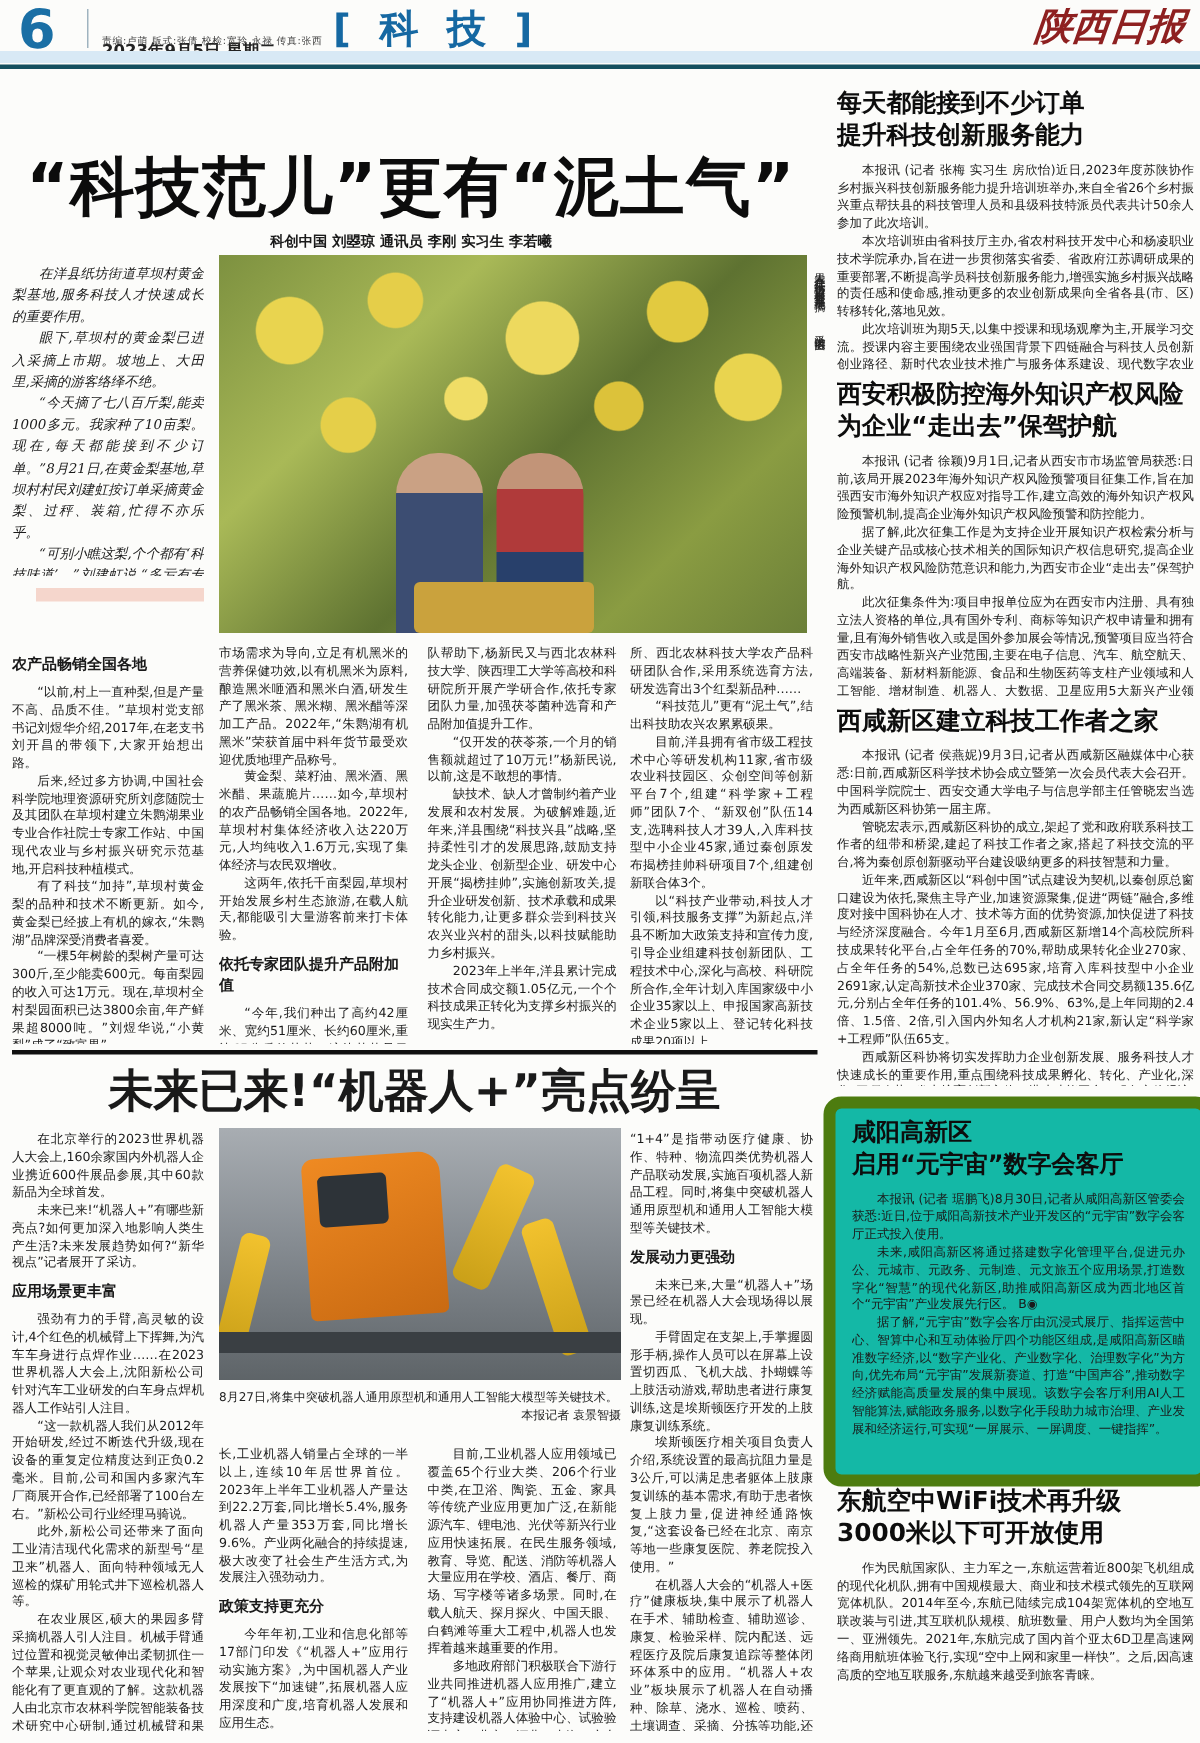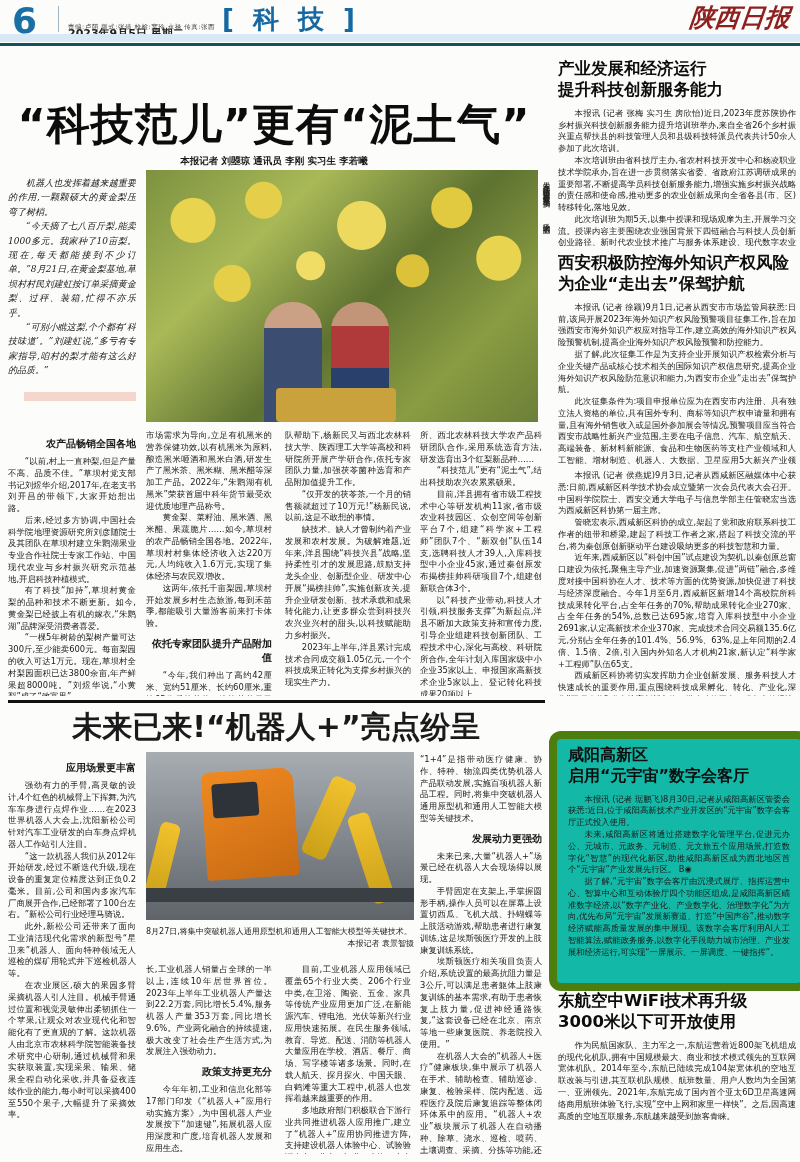--- a/index.html
+++ b/index.html
@@ -39,21 +39,21 @@
   .person{position:absolute;bottom:0;width:58px;height:120px;border-radius:28px 28px 0 0;}
   .p1{left:118px;background:linear-gradient(180deg,#caa184 0 22%,#3c4d72 22%);}
   .p2{left:185px;background:linear-gradient(180deg,#c29478 0 20%,#b03a3a 20% 55%,#28406b 55%);}
   .basket{position:absolute;left:130px;bottom:0;width:120px;height:34px;background:#caa23d;border-radius:4px;}
   .vcap{position:absolute;left:542px;top:176px;height:244px;writing-mode:vertical-rl;font-size:7.5px;
         line-height:1.2;color:#222;letter-spacing:1px;}
   .mcol{position:absolute;top:430px;height:266px;overflow:hidden;font-size:8.4px;line-height:1.4;
         text-align:justify;}
   .para{margin:0;text-indent:2em;}
   .noindent{text-indent:0;}
-  .subhead{font-weight:bold;font-size:10px;text-align:right;margin:7px 0 5px;text-indent:0;}
+  .subhead{font-weight:bold;font-size:10px;text-align:left;margin:7px 0 5px;text-indent:0;}
   
   .robot-divider{position:absolute;left:8px;top:700px;width:537px;height:3px;background:#101010;}
   .robot-head{position:absolute;left:8px;top:707px;width:537px;text-align:center;font-size:30px;font-weight:900;}
   .rcol{position:absolute;overflow:hidden;font-size:8.4px;line-height:1.4;text-align:justify;}
   .robot-photo{position:absolute;left:146px;top:752px;width:268px;height:168px;
       background:linear-gradient(180deg,#a8adb2 0%,#868c92 45%,#5e6468 100%);}
   .truck{position:absolute;left:58px;top:18px;width:92px;height:108px;background:linear-gradient(160deg,#ef8a22,#c96a12);
          border-radius:8px 14px 4px 4px;transform:rotate(-4deg);}
   .truck-win{position:absolute;left:10px;top:12px;width:46px;height:34px;background:#2d3338;border-radius:4px;}
   .arm{position:absolute;background:linear-gradient(180deg,#f2c22e,#caa018);border-radius:6px;}
@@ -78,61 +78,63 @@
   <div class="page-num">6</div>
   <div class="hvline"></div>
   <div class="hdate">2023年9月5日 星期二</div>
   <div class="hcred">责编:卢萌 版式:张倩 校检:宽玲 永禄 传真:张西</div>
   <div class="hsection">[ 科 技 ]</div>
   <div class="masthead">陕西日报</div>
   <div class="band"></div>
   <div class="tealrule"></div>
 
   <div class="mainhead">“科技范儿”更有“泥土气”</div>
-  <div class="byline">本报记者 刘曌琼 通讯员 李刚 实习生 李若曦</div>
+  <div class="byline">科创中国 刘曌琼 通讯员 李刚 实习生 李若曦</div>
 
   <div class="introcol">
-      <p class="para">机器人也发挥着越来越重要的作用,一颗颗硕大的黄金梨压弯了树梢。</p>
+      <p class="para">在洋县纸坊街道草坝村黄金梨基地,服务科技人才快速成长的重要作用。</p>
+      <p class="para">眼下,草坝村的黄金梨已进入采摘上市期。坡地上、大田里,采摘的游客络绎不绝。</p>
       <p class="para">“今天摘了七八百斤梨,能卖1000多元。我家种了10亩梨。现在,每天都能接到不少订单。”8月21日,在黄金梨基地,草坝村村民刘建虹按订单采摘黄金梨、过秤、装箱,忙得不亦乐乎。</p>
       <p class="para">“可别小瞧这梨,个个都有‘科技味道’。”刘建虹说,“多亏有专家指导,咱村的梨才能有这么好的品质。”</p>
     </div>
   <div class="pinkbar"></div>
 
   <div class="pear-photo photo">
     <div class="person p1"></div>
     <div class="person p2"></div>
     <div class="basket"></div>
   </div>
   <div class="vcap">
     <span>果农在洋县纸坊街道草坝村黄金梨基地采摘。</span>
     <span style="margin-top:10px;">受访者供图</span>
   </div>
 
   <div class="mcol" style="left:8px;width:128px;">
     <p class="subhead">农产品畅销全国各地</p>
     <span><p class="para">“以前,村上一直种梨,但是产量不高、品质不佳。”草坝村党支部书记刘煜华介绍,2017年,在老支书刘开昌的带领下,大家开始想出路。</p><p class="para">后来,经过多方协调,中国社会科学院地理资源研究所刘彦随院士及其团队在草坝村建立朱鹮湖果业专业合作社院士专家工作站、中国现代农业与乡村振兴研究示范基地,开启科技种植模式。</p><p class="para">有了科技“加持”,草坝村黄金梨的品种和技术不断更新。如今,黄金梨已经披上有机的嫁衣,“朱鹮湖”品牌深受消费者喜爱。</p><p class="para">“一棵5年树龄的梨树产量可达300斤,至少能卖600元。每亩梨园的收入可达1万元。现在,草坝村全村梨园面积已达3800余亩,年产鲜果超8000吨。”刘煜华说,“小黄梨”成了“致富果”。</p></span>
   </div>
   <div class="mcol" style="left:146px;width:126px;">
-    <span><p class="para noindent">市场需求为导向,立足有机黑米的营养保健功效,以有机黑米为原料,酿造黑米咂酒和黑米白酒,研发生产了黑米茶、黑米糊、黑米醋等深加工产品。2022年,“朱鹮湖有机黑米”荣获首届中科年货节最受欢迎优质地理产品称号。</p><p class="para">黄金梨、菜籽油、黑米酒、黑米醋、果蔬脆片……如今,草坝村的农产品畅销全国各地。2022年,草坝村村集体经济收入达220万元,人均纯收入1.6万元,实现了集体经济与农民双增收。</p><p class="para">这两年,依托千亩梨园,草坝村开始发展乡村生态旅游,每到禾苗季,都能吸引大量游客前来打卡体验。</p></span>
+    <span><p class="para noindent">市场需求为导向,立足有机黑米的营养保健功效,以有机黑米为原料,酿造黑米咂酒和黑米白酒,研发生产了黑米茶、黑米糊、黑米醋等深加工产品。2022年,“朱鹮湖有机黑米”荣获首届中科年货节最受欢迎优质地理产品称号。</p><p class="para">黄金梨、菜籽油、黑米酒、黑米醋、果蔬脆片……如今,草坝村的农产品畅销全国各地。2022年,草坝村村集体经济收入达220万元,人均纯收入1.6万元,实现了集体经济与农民双增收。</p><p class="para">这两年,依托千亩梨园,草坝村开始发展乡村生态旅游,在载人航天,都能吸引大量游客前来打卡体验。</p></span>
     <p class="subhead">依托专家团队提升产品附加值</p>
     <span><p class="para">“今年,我们种出了高约42厘米、宽约51厘米、长约60厘米,重达65公斤的茯苓。这块茯苓是目前收获的最大的茯苓。这一切都得益于科技的力量!”陕西省庆瑞丰食药用菌科技有限公司董事长杨新民介绍。</p></span>
   </div>
   <div class="mcol" style="left:285px;width:126px;">
     <span><p class="para noindent">队帮助下,杨新民又与西北农林科技大学、陕西理工大学等高校和科研院所开展产学研合作,依托专家团队力量,加强茯苓菌种选育和产品附加值提升工作。</p><p class="para">“仅开发的茯苓茶,一个月的销售额就超过了10万元!”杨新民说,以前,这是不敢想的事情。</p><p class="para">缺技术、缺人才曾制约着产业发展和农村发展。为破解难题,近年来,洋县围绕“科技兴县”战略,坚持柔性引才的发展思路,鼓励支持龙头企业、创新型企业、研发中心开展“揭榜挂帅”,实施创新攻关,提升企业研发创新、技术承载和成果转化能力,让更多群众尝到科技兴农兴业兴村的甜头,以科技赋能助力乡村振兴。</p><p class="para">2023年上半年,洋县累计完成技术合同成交额1.05亿元,一个个科技成果正转化为支撑乡村振兴的现实生产力。</p></span>
     <p class="subhead">吸引更多人才到农村干事创业</p>
     
   </div>
   <div class="mcol" style="left:420px;width:122px;">
     <span><p class="para noindent">所、西北农林科技大学农产品科研团队合作,采用系统选育方法,研发选育出3个红梨新品种……</p><p class="para">“科技范儿”更有“泥土气”,结出科技助农兴农累累硕果。</p><p class="para">目前,洋县拥有省市级工程技术中心等研发机构11家,省市级农业科技园区、众创空间等创新平台7个,组建“科学家+工程师”团队7个、“新双创”队伍14支,选聘科技人才39人,入库科技型中小企业45家,通过秦创原发布揭榜挂帅科研项目7个,组建创新联合体3个。</p><p class="para">以“科技产业带动,科技人才引领,科技服务支撑”为新起点,洋县不断加大政策支持和宣传力度,引导企业组建科技创新团队、工程技术中心,深化与高校、科研院所合作,全年计划入库国家级中小企业35家以上、申报国家高新技术企业5家以上、登记转化科技成果20项以上。</p></span>
   </div>
 
   <div class="robot-divider"></div>
   <div class="robot-head">未来已来!“机器人+”亮点纷呈</div>
 
   <div class="rcol" style="left:8px;top:754px;width:128px;height:400px;">
+    <span><p class="para">在北京举行的2023世界机器人大会上,160余家国内外机器人企业携近600件展品参展,其中60款新品为全球首发。</p><p class="para">未来已来!“机器人+”有哪些新亮点?如何更加深入地影响人类生产生活?未来发展趋势如何?“新华视点”记者展开了采访。</p></span>
     <p class="subhead">应用场景更丰富</p>
     <span><p class="para">强劲有力的手臂,高灵敏的设计,4个红色的机械臂上下挥舞,为汽车车身进行点焊作业……在2023世界机器人大会上,沈阳新松公司针对汽车工业研发的白车身点焊机器人工作站引人注目。</p><p class="para">“这一款机器人我们从2012年开始研发,经过不断迭代升级,现在设备的重复定位精度达到正负0.2毫米。目前,公司和国内多家汽车厂商展开合作,已经部署了100台左右。”新松公司行业经理马骑说。</p><p class="para">此外,新松公司还带来了面向工业清洁现代化需求的新型号“星卫来”机器人、面向特种领域无人巡检的煤矿用轮式井下巡检机器人等。</p><p class="para">在农业展区,硕大的果园多臂采摘机器人引人注目。机械手臂通过位置和视觉灵敏伸出柔韧抓住一个苹果,让观众对农业现代化和智能化有了更直观的了解。这款机器人由北京市农林科学院智能装备技术研究中心研制,通过机械臂和果实获取装置,实现采果、输果、储果全程自动化采收,并具备昼夜连续作业的能力,每小时可以采摘400至550个果子,大幅提升了采摘效率。</p></span>
   </div>
 
   <div class="robot-photo photo">
     <div class="arm arm3"></div>
     <div class="truck">
       <div class="truck-win"></div>
     </div>
     <div class="arm arm1"></div>
@@ -155,21 +157,21 @@
   <div class="rcol" style="left:420px;top:754px;width:122px;height:400px;">
     <span><p class="para noindent">“1+4”是指带动医疗健康、协作、特种、物流四类优势机器人产品联动发展,实施百项机器人新品工程。同时,将集中突破机器人通用原型机和通用人工智能大模型等关键技术。</p></span>
     <p class="subhead">发展动力更强劲</p>
     <span><p class="para">未来已来,大量“机器人+”场景已经在机器人大会现场得以展现。</p><p class="para">手臂固定在支架上,手掌握圆形手柄,操作人员可以在屏幕上设置切西瓜、飞机大战、扑蝴蝶等上肢活动游戏,帮助患者进行康复训练,这是埃斯顿医疗开发的上肢康复训练系统。</p><p class="para">埃斯顿医疗相关项目负责人介绍,系统设置的最高抗阻力量是3公斤,可以满足患者躯体上肢康复训练的基本需求,有助于患者恢复上肢力量,促进神经通路恢复,“这套设备已经在北京、南京等地一些康复医院、养老院投入使用。”</p><p class="para">在机器人大会的“机器人+医疗”健康板块,集中展示了机器人在手术、辅助检查、辅助巡诊、康复、检验采样、院内配送、远程医疗及院后康复追踪等整体闭环体系中的应用。“机器人+农业”板块展示了机器人在自动播种、除草、浇水、巡检、喷药、土壤调查、采摘、分拣等功能,还有养老、商业服务、应急和极端环境等应用场景,各种设备引出无限遐想。</p></span>
     
     
   </div>
 
   <div class="rart" style="top:58px;height:190px;">
     <h2 class="rhead">
-      <span>产业发展和经济运行</span><br>
+      <span>每天都能接到不少订单</span><br>
       <span>提升科技创新服务能力</span>
     </h2>
     <div class="rbody" style="height:140px;">
         <p class="para">本报讯 (记者 张梅 实习生 房欣怡)近日,2023年度苏陕协作乡村振兴科技创新服务能力提升培训班举办,来自全省26个乡村振兴重点帮扶县的科技管理人员和县级科技特派员代表共计50余人参加了此次培训。</p>
         <p class="para">本次培训班由省科技厅主办,省农村科技开发中心和杨凌职业技术学院承办,旨在进一步贯彻落实省委、省政府江苏调研成果的重要部署,不断提高学员科技创新服务能力,增强实施乡村振兴战略的责任感和使命感,推动更多的农业创新成果向全省各县(市、区)转移转化,落地见效。</p>
         <p class="para">此次培训班为期5天,以集中授课和现场观摩为主,开展学习交流。授课内容主要围绕农业强国背景下四链融合与科技人员创新创业路径、新时代农业技术推广与服务体系建设、现代数字农业与乡村集体经济发展模式探讨等内容,现场观摩在上合基地展厅、智慧农业示范园、泾阳蔬菜专家大院等现代农业基地展开。 B◉</p>
       </div>
   </div>
 
   <div class="rart" style="top:252px;height:212px;">
@@ -178,20 +180,23 @@
       <span>为企业“走出去”保驾护航</span>
     </h2>
     <div class="rbody" style="height:162px;">
         <p class="para">本报讯 (记者 徐颖)9月1日,记者从西安市市场监管局获悉:日前,该局开展2023年海外知识产权风险预警项目征集工作,旨在加强西安市海外知识产权应对指导工作,建立高效的海外知识产权风险预警机制,提高企业海外知识产权风险预警和防控能力。</p>
         <p class="para">据了解,此次征集工作是为支持企业开展知识产权检索分析与企业关键产品或核心技术相关的国际知识产权信息研究,提高企业海外知识产权风险防范意识和能力,为西安市企业“走出去”保驾护航。</p>
         <p class="para">此次征集条件为:项目申报单位应为在西安市内注册、具有独立法人资格的单位,具有国外专利、商标等知识产权申请量和拥有量,且有海外销售收入或是国外参加展会等情况,预警项目应当符合西安市战略性新兴产业范围,主要在电子信息、汽车、航空航天、高端装备、新材料新能源、食品和生物医药等支柱产业领域和人工智能、增材制造、机器人、大数据、卫星应用5大新兴产业领域。预警项目应具有针对性、前瞻性,聚焦企业核心技术研发项目、关键产品或海外市场潜力大但知识产权侵权诉讼风险高的产品,并基于企业实际需求提交知识产权侵权风险分析及应对策略研究报告。 B◉</p>
       </div>
   </div>
 
   <div class="rart" style="top:470px;height:256px;">
+    <h2 class="rhead">
+      <span>西咸新区建立科技工作者之家</span>
+    </h2>
     <div class="rbody" style="height:226px;">
         <p class="para">本报讯 (记者 侯燕妮)9月3日,记者从西咸新区融媒体中心获悉:日前,西咸新区科学技术协会成立暨第一次会员代表大会召开。中国科学院院士、西安交通大学电子与信息学部主任管晓宏当选为西咸新区科协第一届主席。</p>
         <p class="para">管晓宏表示,西咸新区科协的成立,架起了党和政府联系科技工作者的纽带和桥梁,建起了科技工作者之家,搭起了科技交流的平台,将为秦创原创新驱动平台建设吸纳更多的科技智慧和力量。</p>
         <p class="para">近年来,西咸新区以“科创中国”试点建设为契机,以秦创原总窗口建设为依托,聚焦主导产业,加速资源聚集,促进“两链”融合,多维度对接中国科协在人才、技术等方面的优势资源,加快促进了科技与经济深度融合。今年1月至6月,西咸新区新增14个高校院所科技成果转化平台,占全年任务的70%,帮助成果转化企业270家、占全年任务的54%,总数已达695家,培育入库科技型中小企业2691家,认定高新技术企业370家、完成技术合同交易额135.6亿元,分别占全年任务的101.4%、56.9%、63%,是上年同期的2.4倍、1.5倍、2倍,引入国内外知名人才机构21家,新认定“科学家+工程师”队伍65支。</p>
         <p class="para">西咸新区科协将切实发挥助力企业创新发展、服务科技人才快速成长的重要作用,重点围绕科技成果孵化、转化、产业化,深化“三项改革”,发力培育创新主体、搭建功能平台、服务实体经济,助力秦创原和“双中心”建设。 B◉</p>
       </div>
   </div>
 
   <div class="redbox">
     <h2 class="rhead" style="font-size:16px;">

